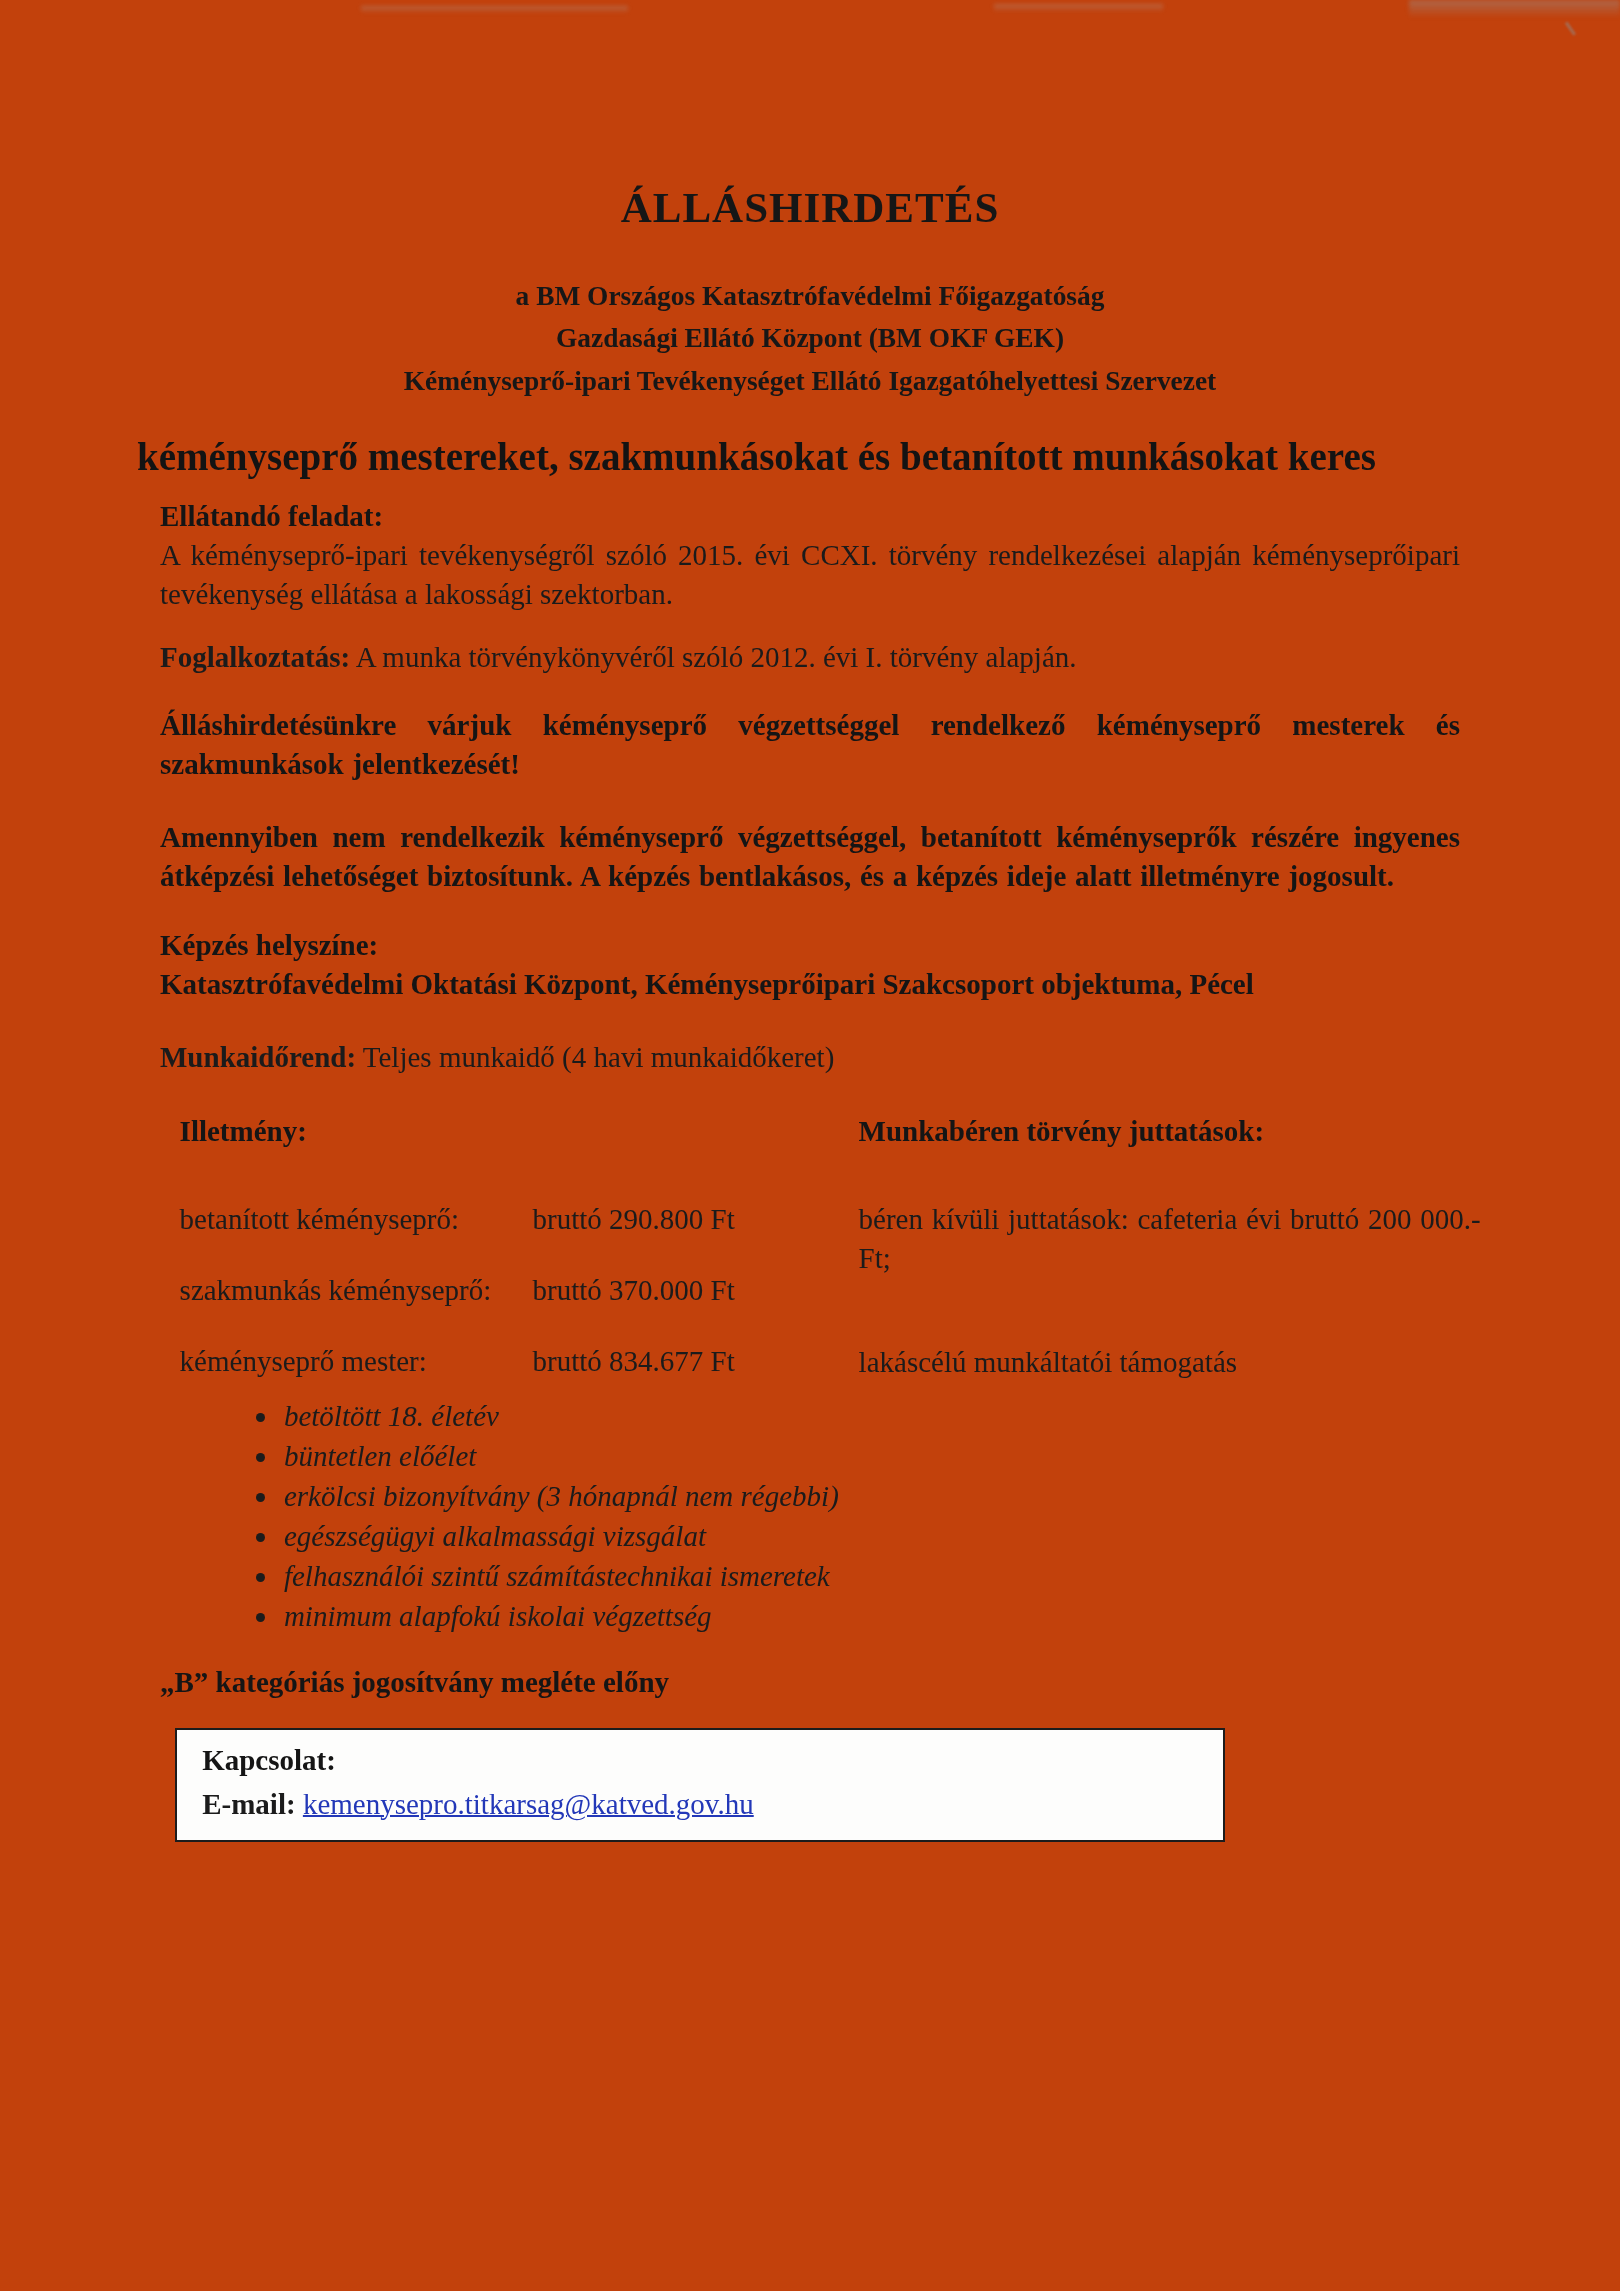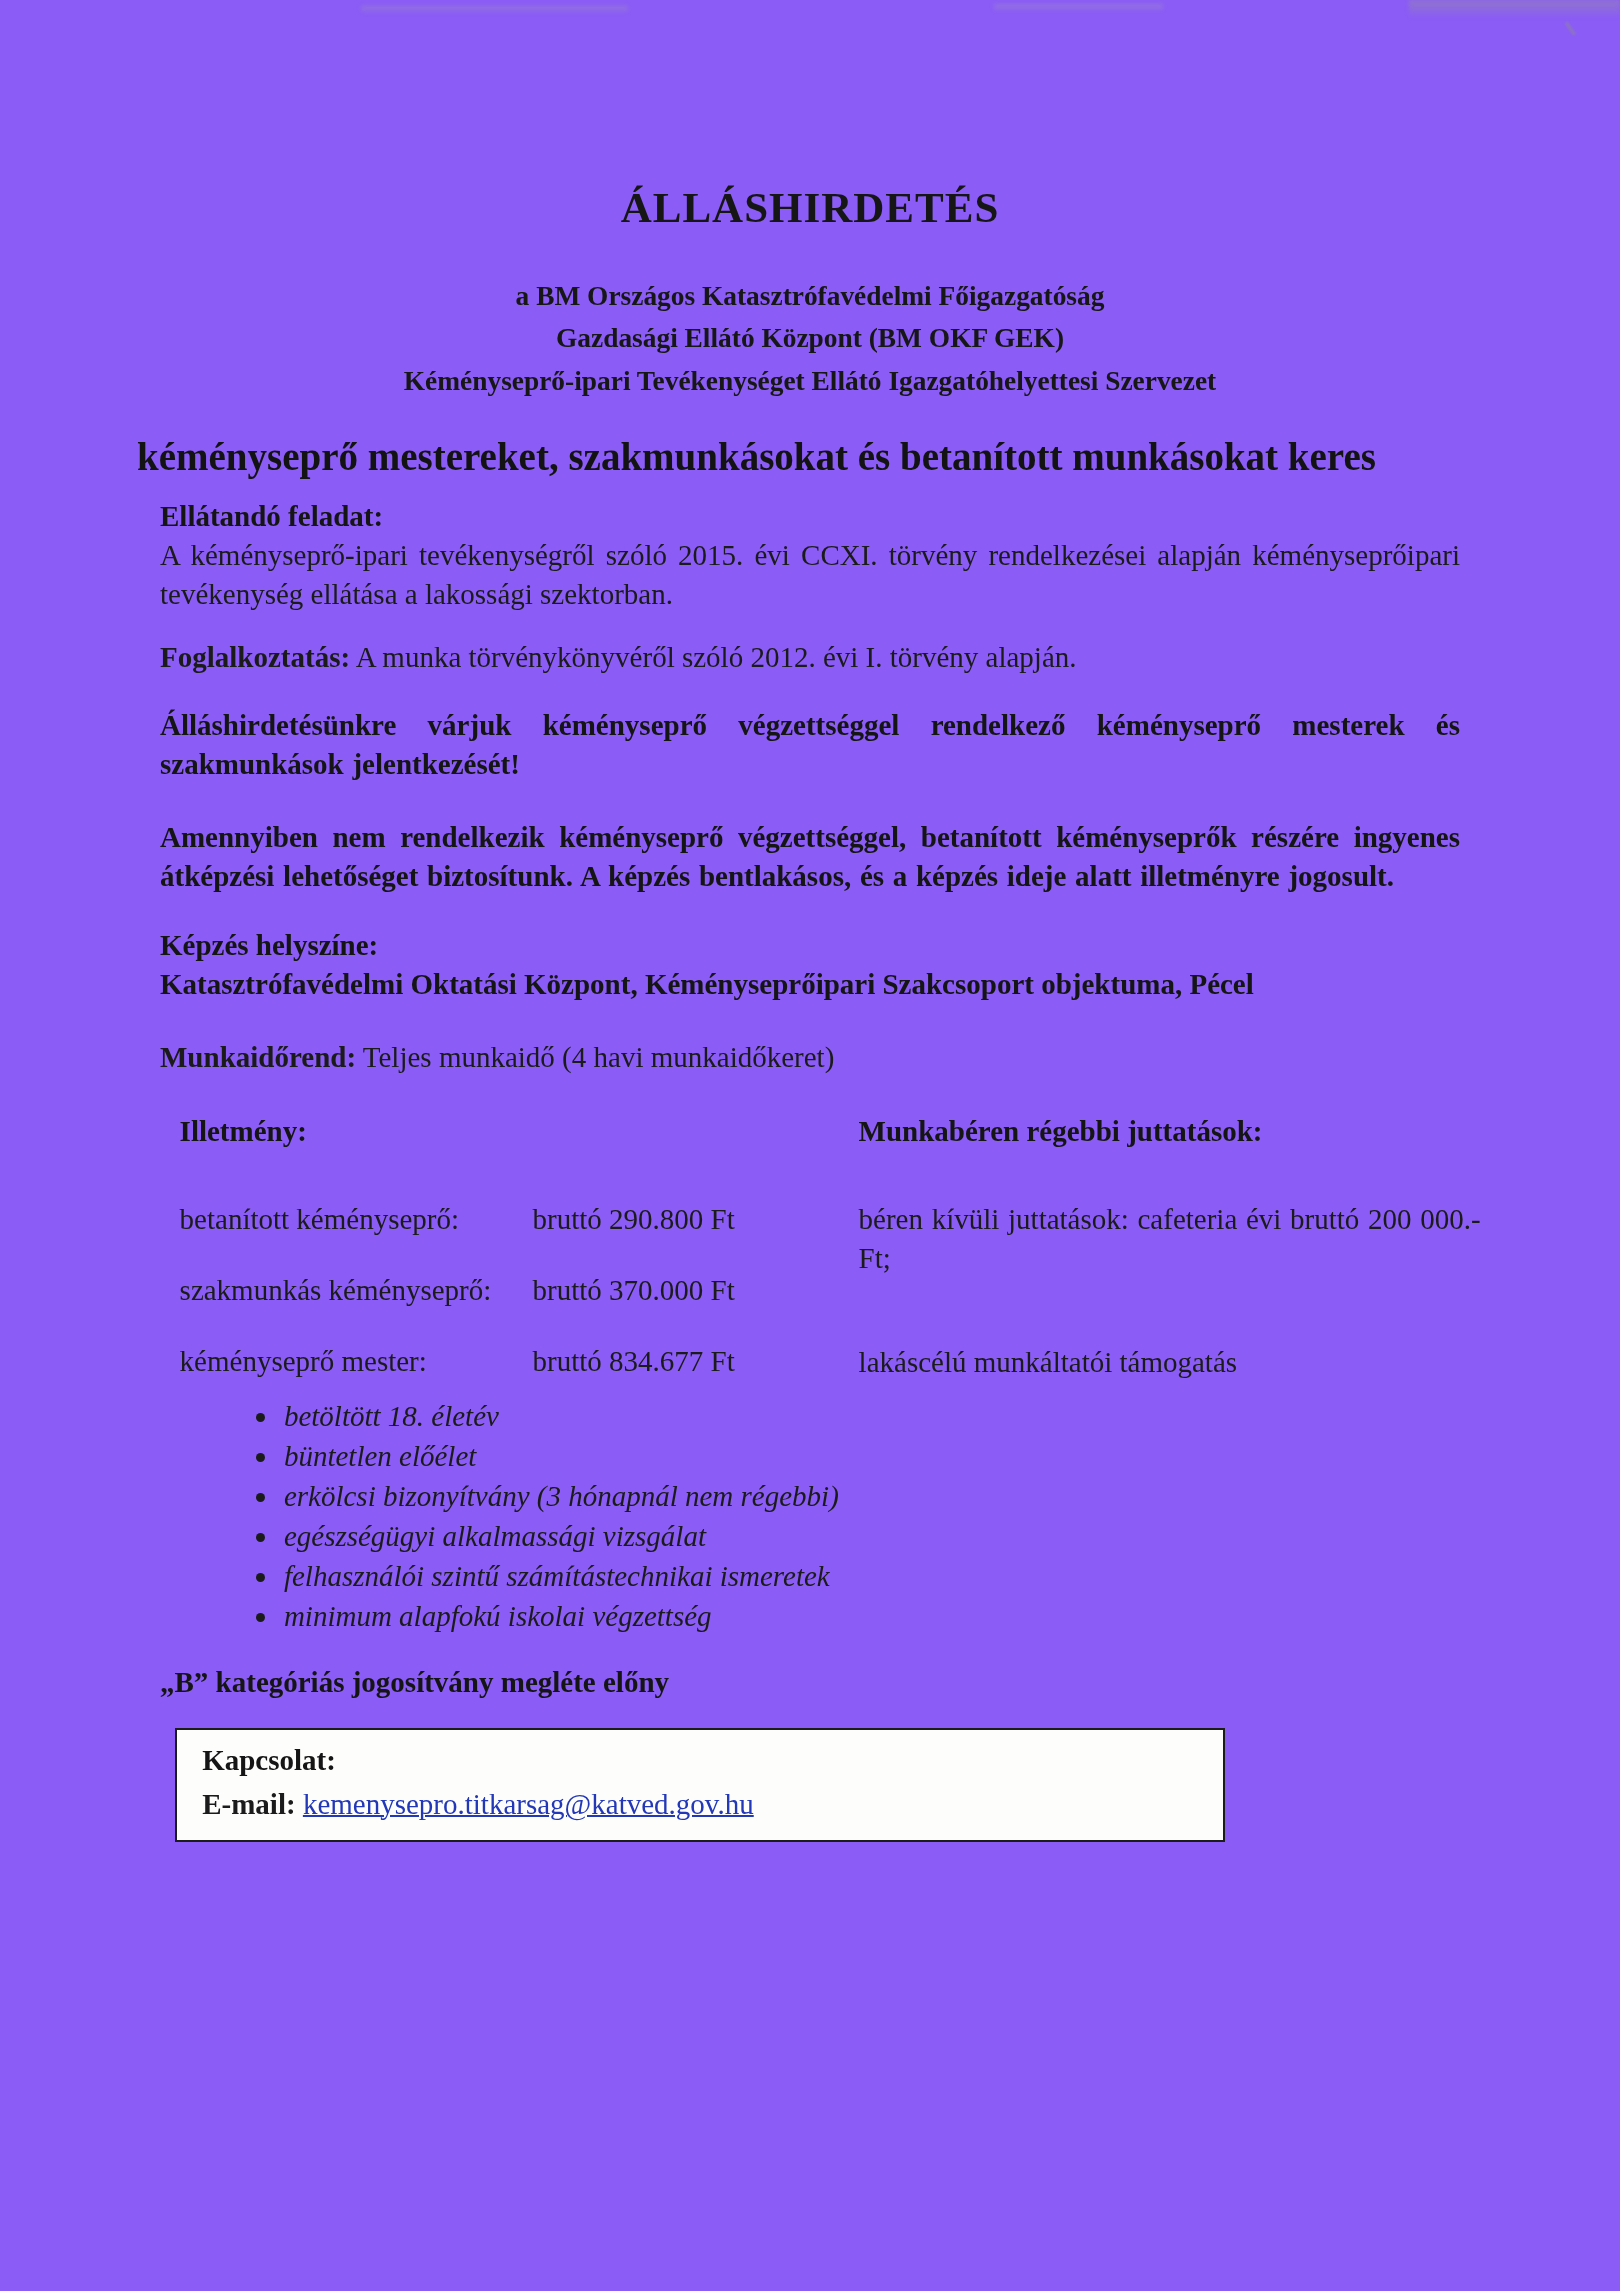--- a/index.html
+++ b/index.html
@@ -1,20 +1,20 @@
 <!DOCTYPE html>
 <html lang="hu"><head>
 <meta charset="utf-8">
 <style>
   html, body { margin: 0; padding: 0; background: #ffffff; }
   .page {
     position: relative;
     width: 1620px;
     height: 2292px;
-    background: #8b5cf6;
+    background: #c2410c;
     overflow: hidden;
     font-family: "Liberation Serif", "DejaVu Serif", serif;
     color: #1b1b1b;
     box-sizing: border-box;
     padding-top: 182px;
   }
 
   
   .smudge { position: absolute; filter: blur(2px); pointer-events: none; }
   .s1 { left: 361px; top: 5.9px;  width: 267px; height: 6.9px;
@@ -129,21 +129,21 @@
           <span class="sl">betanított kéményseprő:</span><span class="sv">bruttó 290.800 Ft</span>
         </div>
         <div class="salary-row">
           <span class="sl">szakmunkás kéményseprő:</span><span class="sv">bruttó 370.000 Ft</span>
         </div>
         <div class="salary-row">
           <span class="sl">kéményseprő mester:</span><span class="sv">bruttó 834.677 Ft</span>
         </div>
       </div>
       <div class="salary-right">
-        <p class="label col-header">Munkabéren régebbi juttatások:</p>
+        <p class="label col-header">Munkabéren törvény juttatások:</p>
         <p class="benefit">béren kívüli juttatások: cafeteria évi bruttó 200 000.- Ft;</p>
         <p class="benefit benefit-2">lakáscélú munkáltatói támogatás</p>
       </div>
     </div>
 
     <ul class="reqs">
       <li>betöltött 18. életév</li>
       <li>büntetlen előélet</li>
       <li>erkölcsi bizonyítvány (3 hónapnál nem régebbi)</li>
       <li>egészségügyi alkalmassági vizsgálat</li>

